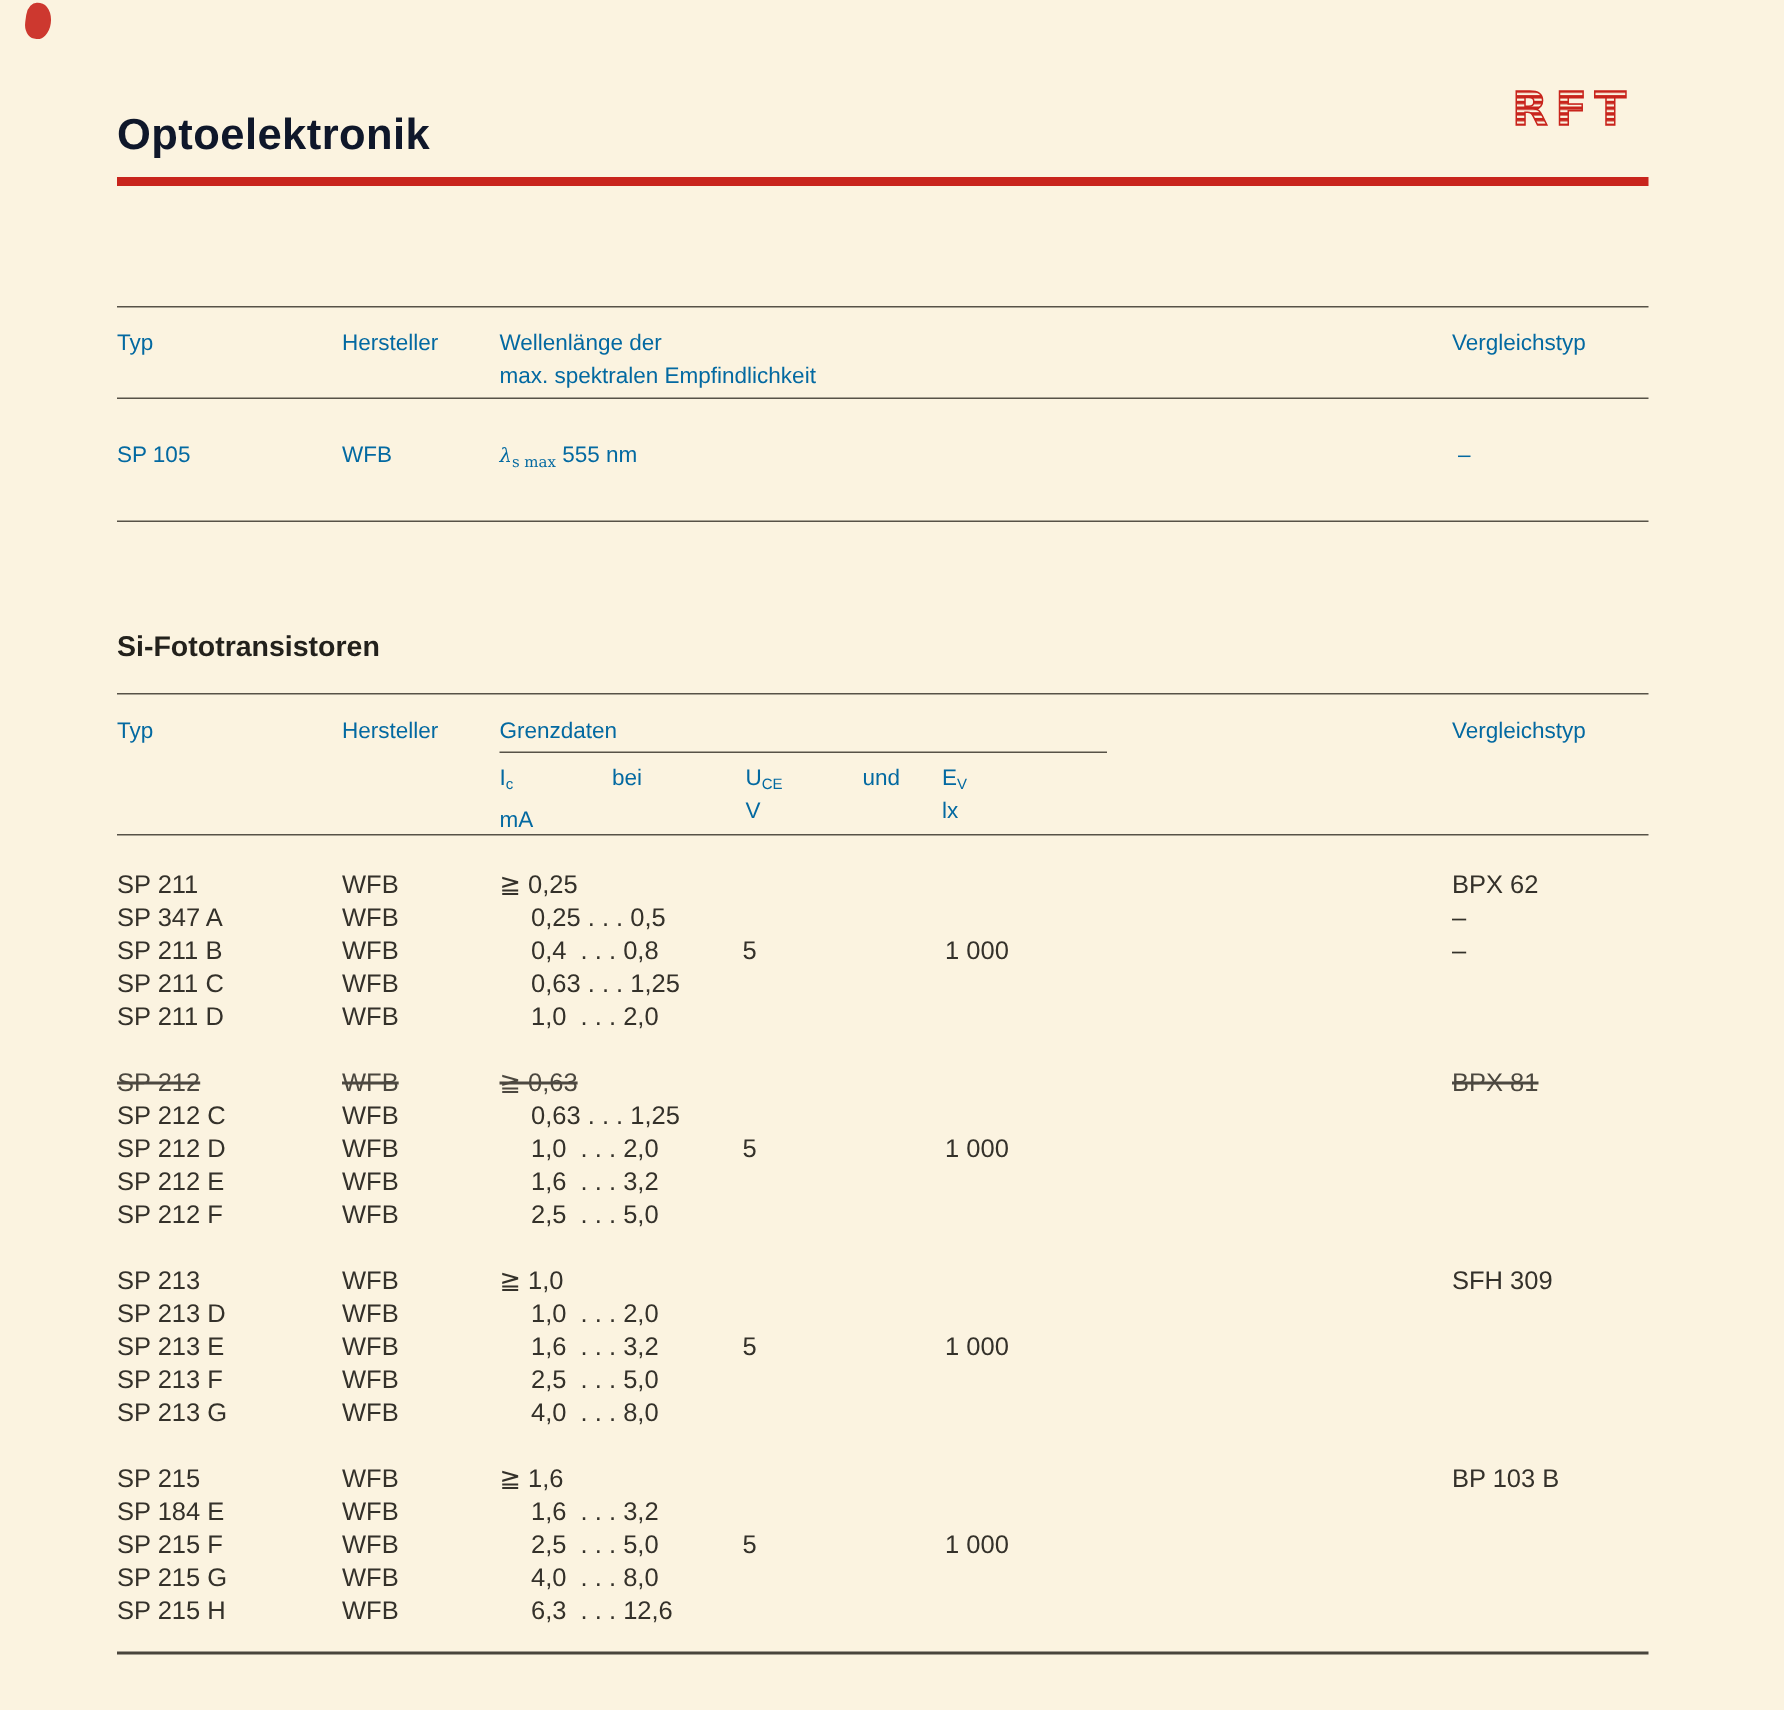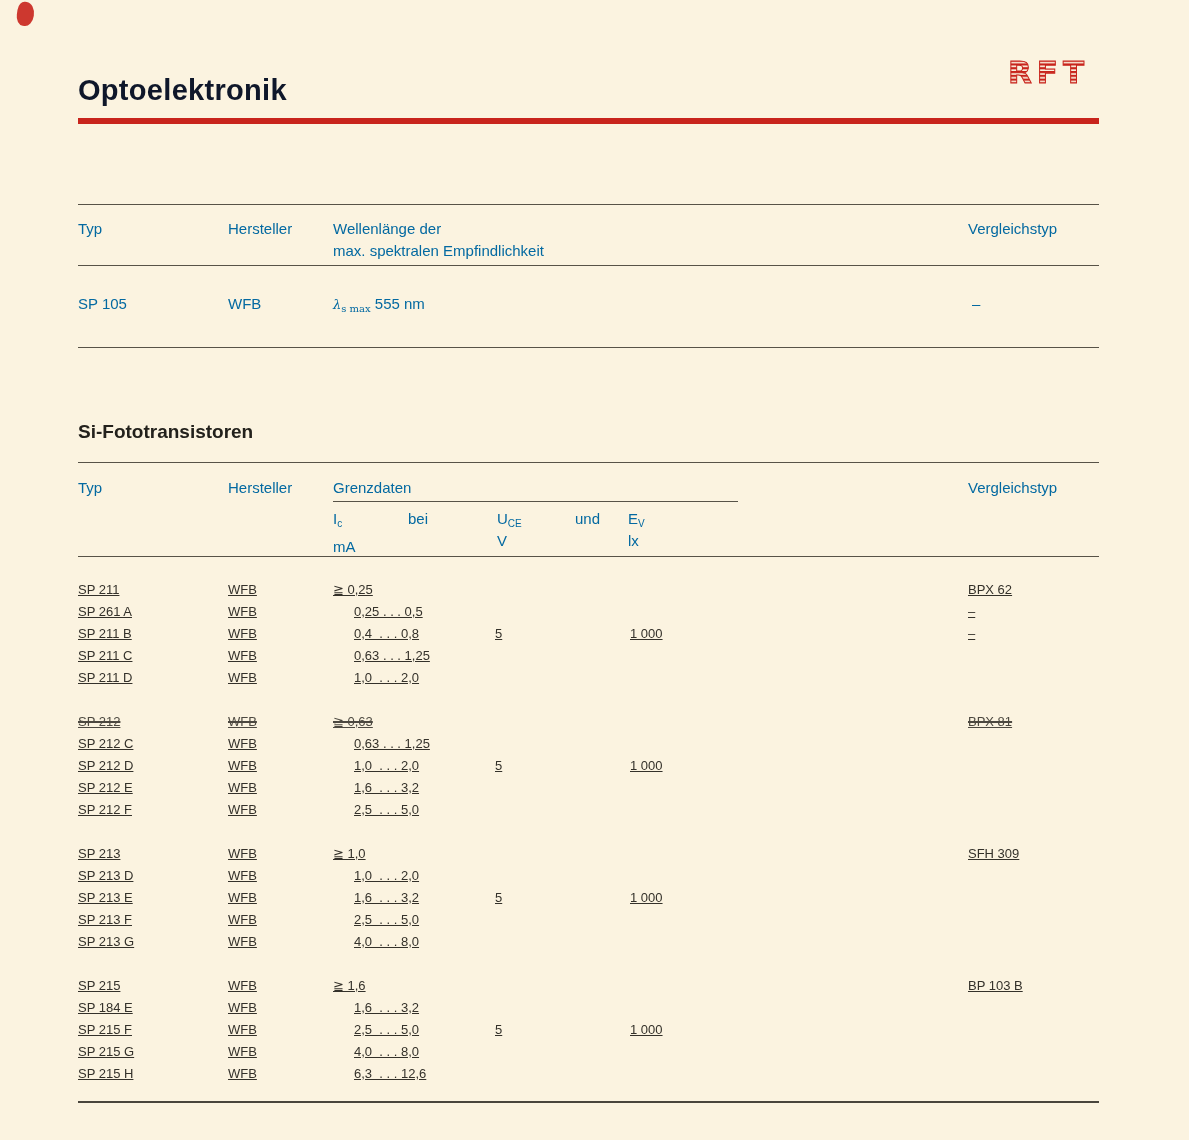--- a/index.html
+++ b/index.html
@@ -37,21 +37,21 @@
   sub { font-size:10px; vertical-align:-3px; letter-spacing:0; }
   .lambda { font-family:"DejaVu Serif", serif; font-style:italic; font-size:13px; }
   .lambda-sub { font-size:10px; vertical-align:-3px; font-family:"DejaVu Serif", serif; }
 
   
   .rows { position:absolute; left:0; top:117px; width:1021px; }
   .row-group { margin-bottom:22px; }
   .trow {
     display:grid;
     grid-template-columns:150px 105px 162px 135px 338px auto;
-    height:22px; line-height:22px; font-size:13px;text-decoration:underline;
+    height:22px; line-height:22px; font-size:17px;
   }
   .cell { white-space:pre; }
   .cell.indent { padding-left:21px; }
   .trow.struck .cell {
     text-decoration:line-through;
     text-decoration-thickness:1.5px;
     opacity:.88;
   }
   .bottom-rule { position:absolute; left:78px; top:1101px; width:1021px; }
 </style>
@@ -124,21 +124,21 @@
         <div class="row-group">
           <div class="trow">
             <span class="cell cell-typ">SP 211</span>
             <span class="cell cell-hersteller">WFB</span>
             <span class="cell cell-ic">≧ 0,25</span>
             <span class="cell cell-uce"></span>
             <span class="cell cell-ev"></span>
             <span class="cell cell-vergleichstyp">BPX 62</span>
           </div>
           <div class="trow">
-            <span class="cell cell-typ">SP 261 A</span>
+            <span class="cell cell-typ">SP 347 A</span>
             <span class="cell cell-hersteller">WFB</span>
             <span class="cell cell-ic indent">0,25 . . . 0,5</span>
             <span class="cell cell-uce"></span>
             <span class="cell cell-ev"></span>
             <span class="cell cell-vergleichstyp">–</span>
           </div>
           <div class="trow">
             <span class="cell cell-typ">SP 211 B</span>
             <span class="cell cell-hersteller">WFB</span>
             <span class="cell cell-ic indent">0,4  . . . 0,8</span>

